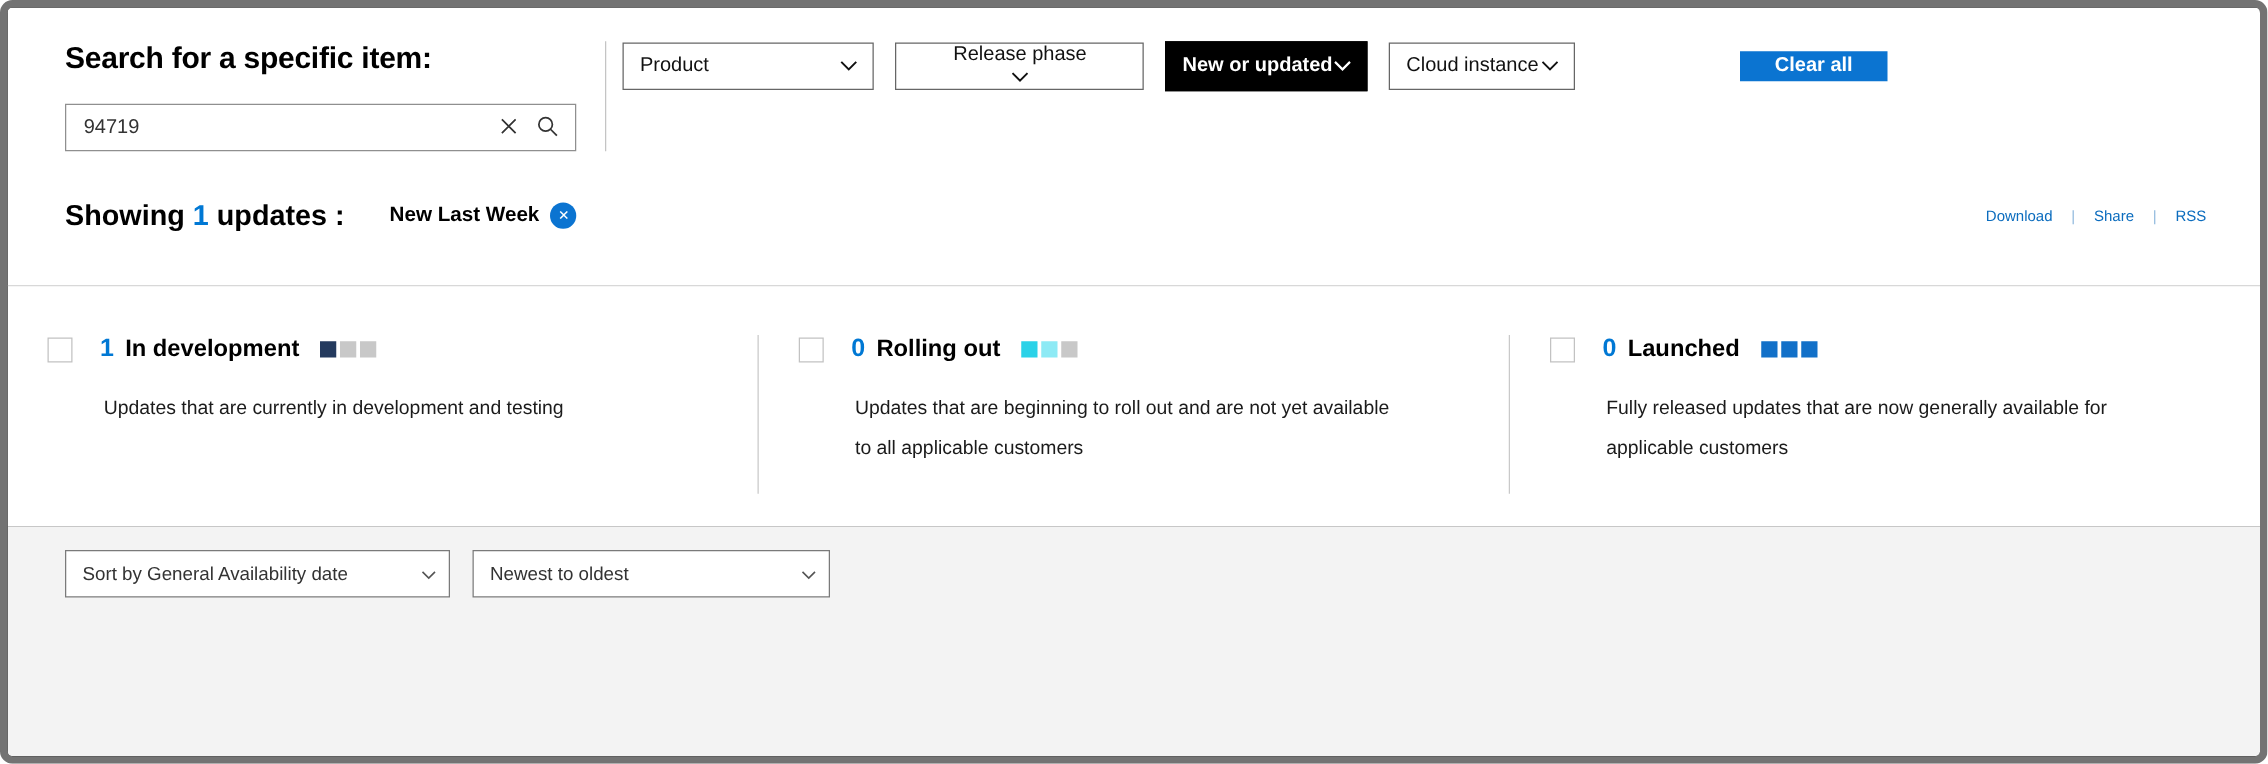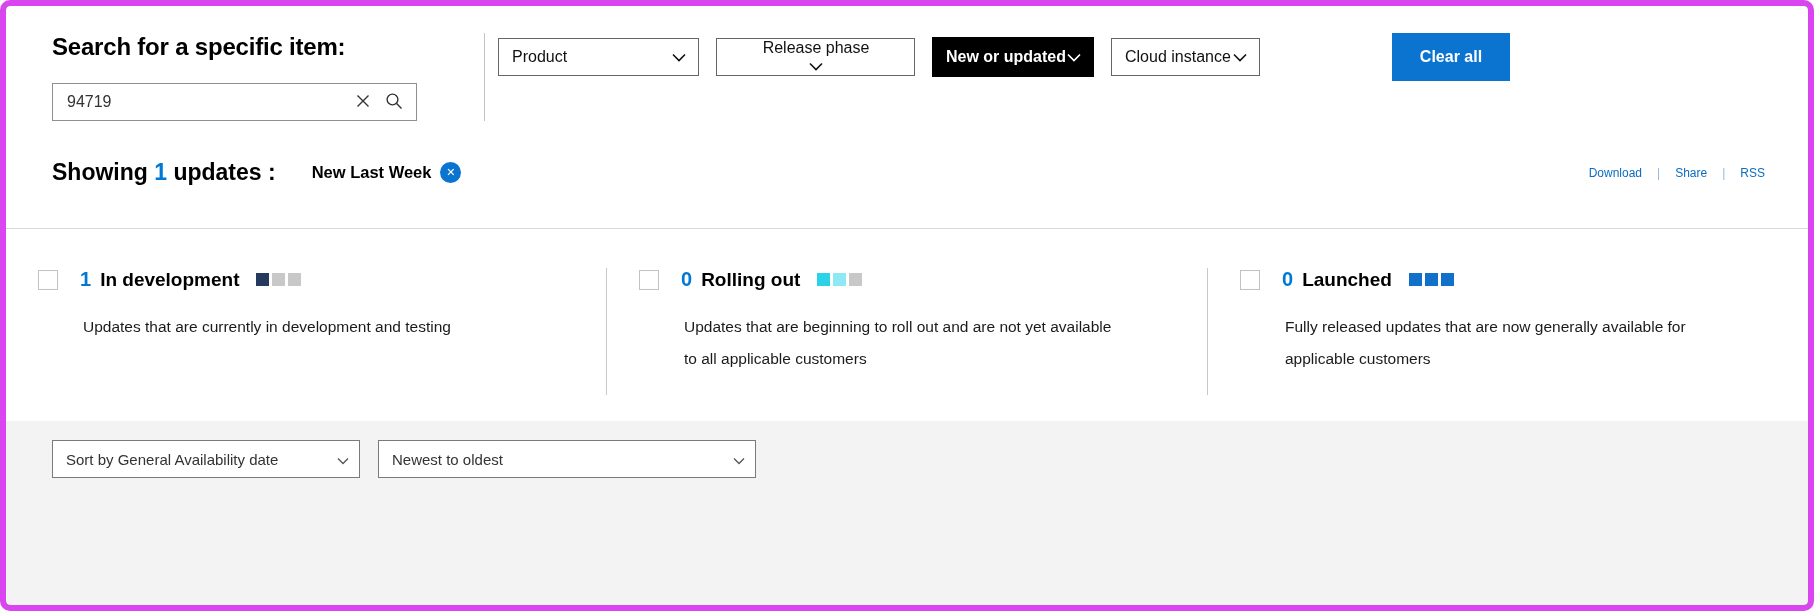--- a/index.html
+++ b/index.html
@@ -1,49 +1,49 @@
 <!DOCTYPE html>
 <html><head>
 <meta charset="utf-8">
 <style>
   * { box-sizing: border-box; }
   html,body { margin:0; padding:0; background:#fff; }
   body { font-family:"Liberation Sans","DejaVu Sans",sans-serif; color:#000; }
 
   .frame {
     position:relative; width:1814px; height:611px;
-    border:6px solid #d946ef; border-radius:10px;
+    border:6px solid #737373; border-radius:10px;
     background:#000000; overflow:hidden;
   }
 
   
   .top { background:#fff; height:415px; padding:0 43px 0 46px; overflow:hidden; }
 
   .row1 { display:flex; padding-top:27px; }
   .search-col { width:432px; flex:0 0 432px; }
   .filter-col { flex:1; border-left:1px solid #c4c4c4; padding-left:13px; }
 
   .section-heading { font-size:24px; line-height:28px; font-weight:700; margin:0 0 22px 0; letter-spacing:-0.2px; }
 
-  .search-box { width:365px; height:38px; border:1px solid #8f8f8f; background:#fff;
+  .search-box { width:409px; height:38px; border:1px solid #8f8f8f; background:#fff;
     display:flex; align-items:center; padding:0 6px 0 12px; }
   .search-input { flex:1; min-width:0; border:none; outline:none; font-size:16px; color:#333;
     font-family:"Liberation Sans","DejaVu Sans",sans-serif; }
   .icon-btn { background:none; border:none; padding:4px 7px; cursor:pointer; display:flex; align-items:center; }
 
   .filters-row { display:flex; align-items:center; gap:17px; }
   .dd { height:38px; border:1px solid #666; background:#fff; cursor:pointer;
     display:flex; align-items:center; justify-content:space-between;
     padding:0 12px 0 13px; font-size:16px; color:#111; }
   .dd-product  { width:201px; }
   .dd-release  { width:199px;flex-direction:column; }
   .dd-platform { width:198px; }
   .dd-cloud    { width:149px; }
   .dd-new      { width:162px; height:40px; background:#000; border-color:#000; color:#fff; font-weight:600; }
-  .clear-all { margin-left:115px; width:118px; height:48px; background:#0b74d1; border:none;
+  .clear-all { margin-left:115px; width:118px; height:24px; background:#0b74d1; border:none;
     color:#fff; font-size:16px; font-weight:700; cursor:pointer;
     font-family:"Liberation Sans","DejaVu Sans",sans-serif; }
 
   .row2 { display:flex; align-items:center; margin-top:38px; }
   .showing { font-size:23px; font-weight:700; }
   .showing .count { color:#0078d4; }
   .tag { display:flex; align-items:center; margin-left:36px; }
   .tag-label { font-size:16.5px; font-weight:700; }
   .tag-x { width:21px; height:21px; margin-left:9px; border-radius:50%; background:#0b74d1;
     color:#fff; font-size:11px; font-weight:700; display:flex; align-items:center; justify-content:center; cursor:pointer; }
@@ -62,21 +62,21 @@
   .sq { width:13px; height:13px; }
   .card-desc { margin:20px 0 0 45px; font-size:15.5px; color:#1b1b1b; line-height:2.05; max-width:436px; }
 
   
   .bottom { background:#f3f3f3; height:184px; padding:19px 43px 0 46px; }
   .sort-row { display:flex; justify-content:flex-start; gap:18px; }
   .sort-box { height:38px; background:#fff; border:1px solid #7a7a7a; cursor:pointer;
     display:flex; align-items:center; justify-content:space-between;
     font-size:15px; color:#333; padding:0 10px 0 13px; }
   .sort-primary { width:308px; }
-  .sort-order { width:378px; }
+  .sort-order { width:286px; }
 
   .result-row { margin-top:35px; height:55px; background:#fff;
     display:flex; align-items:center; padding-left:30px;
     box-shadow:0 2px 3px rgba(0,0,0,.16), 0 4px 8px rgba(0,0,0,.05); cursor:pointer; }
   .row-chevron { display:flex; align-items:center; }
   .row-squares { display:flex; gap:3px; margin-left:25px; }
   .row-title { margin-left:20px; font-size:18.5px; font-weight:700; color:#243a5e; }
   .row-ga { margin-left:auto; margin-right:196px; font-size:17px; color:#38424d; white-space:nowrap; }
   .row-ga .ga-label { font-weight:700; color:#1b1b1b; margin-right:6px; }
 </style>

